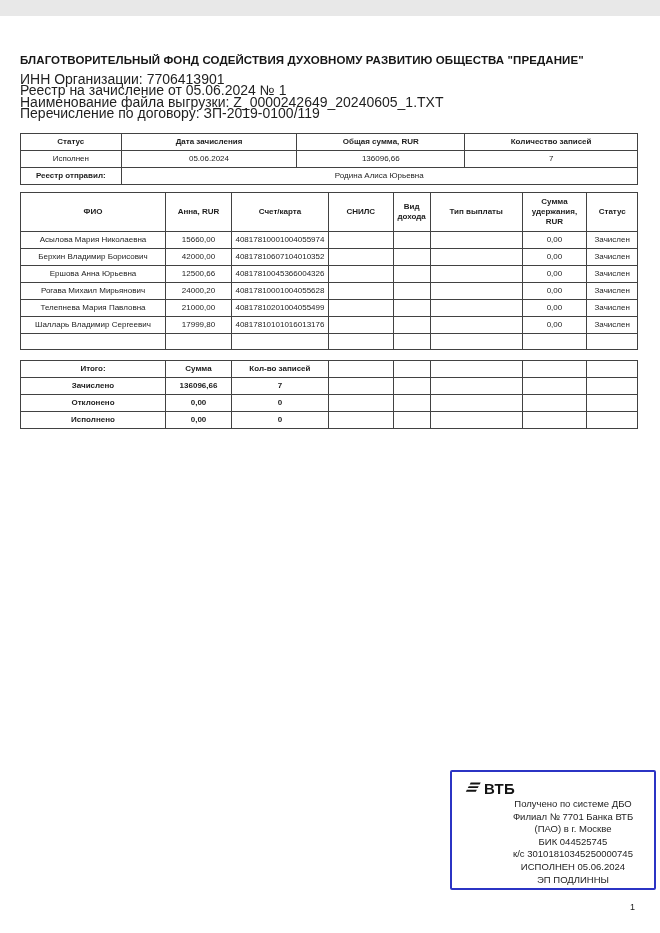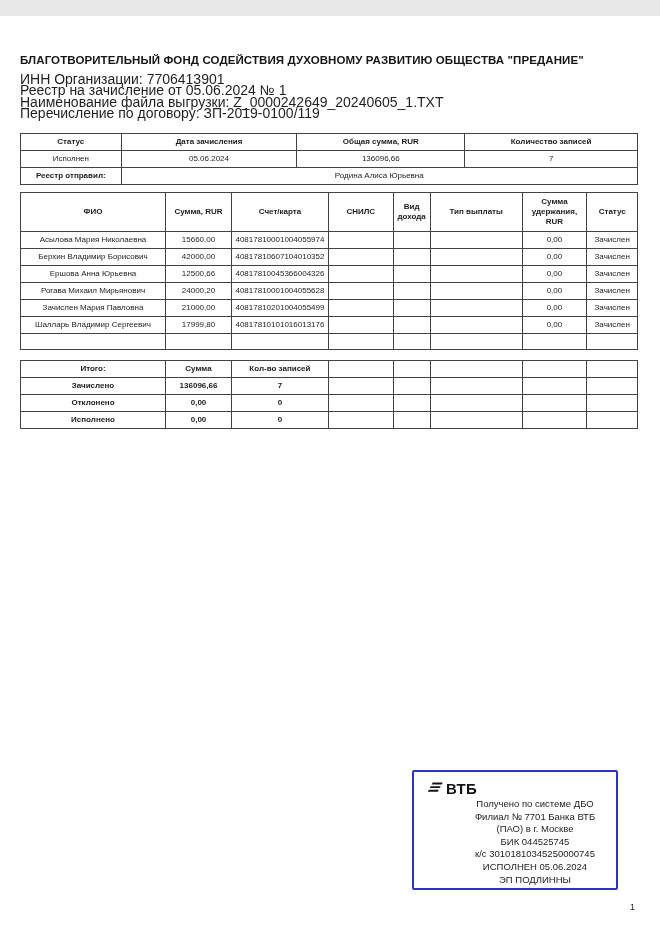--- a/index.html
+++ b/index.html
@@ -47,21 +47,21 @@
   .status-tbl td, .status-tbl th { padding: 4.5px 2px; }
   .sender-label { font-weight: bold; }
   .main-tbl { margin-top: 7px; }
   .main-tbl thead th { padding: 4px 2px; }
   .main-tbl td { height: 10px; }
   .empty-row td { height: 9px; }
   .totals-tbl { margin-top: 10px; font-weight: bold; }
   .totals-tbl td, .totals-tbl th { padding: 4.5px 2px; }
   .stamp {
     position: absolute;
-    left: 412px;
+    left: 450px;
     top: 754px;
     width: 202px;
     height: 116px;
     border: 2px solid #2b34c4;
     border-radius: 2px;
     background: #fff;
     box-sizing: content-box;
   }
   .stamp-logo {
     display: flex;
@@ -136,21 +136,21 @@
         <col style="width:15.7%">
         <col style="width:10.5%">
       <col style="width:6%">
         <col style="width:14.9%">
         <col style="width:10.5%">
         <col style="width:8.2%">
     </colgroup>
     <thead>
       <tr>
         <th>ФИО</th>
-        <th>Сумма, RUR</th>
+        <th>Анна, RUR</th>
         <th>Счет/карта</th>
         <th>СНИЛС</th>
         <th>Вид дохода</th>
         <th>Тип выплаты</th>
         <th>Сумма удержания, RUR</th>
         <th>Статус</th>
       </tr>
     </thead>
     <tbody>
       <tr>
@@ -187,21 +187,21 @@
         <td>Рогава Михаил Мирьянович</td>
         <td>24000,20</td>
         <td>40817810001004055628</td>
         <td></td>
         <td></td>
         <td></td>
         <td>0,00</td>
         <td>Зачислен</td>
       </tr>
       <tr>
-        <td>Зачислен Мария Павловна</td>
+        <td>Телепнева Мария Павловна</td>
         <td>21000,00</td>
         <td>40817810201004055499</td>
         <td></td>
         <td></td>
         <td></td>
         <td>0,00</td>
         <td>Зачислен</td>
       </tr>
       <tr>
         <td>Шалларь Владимир Сергеевич</td>

